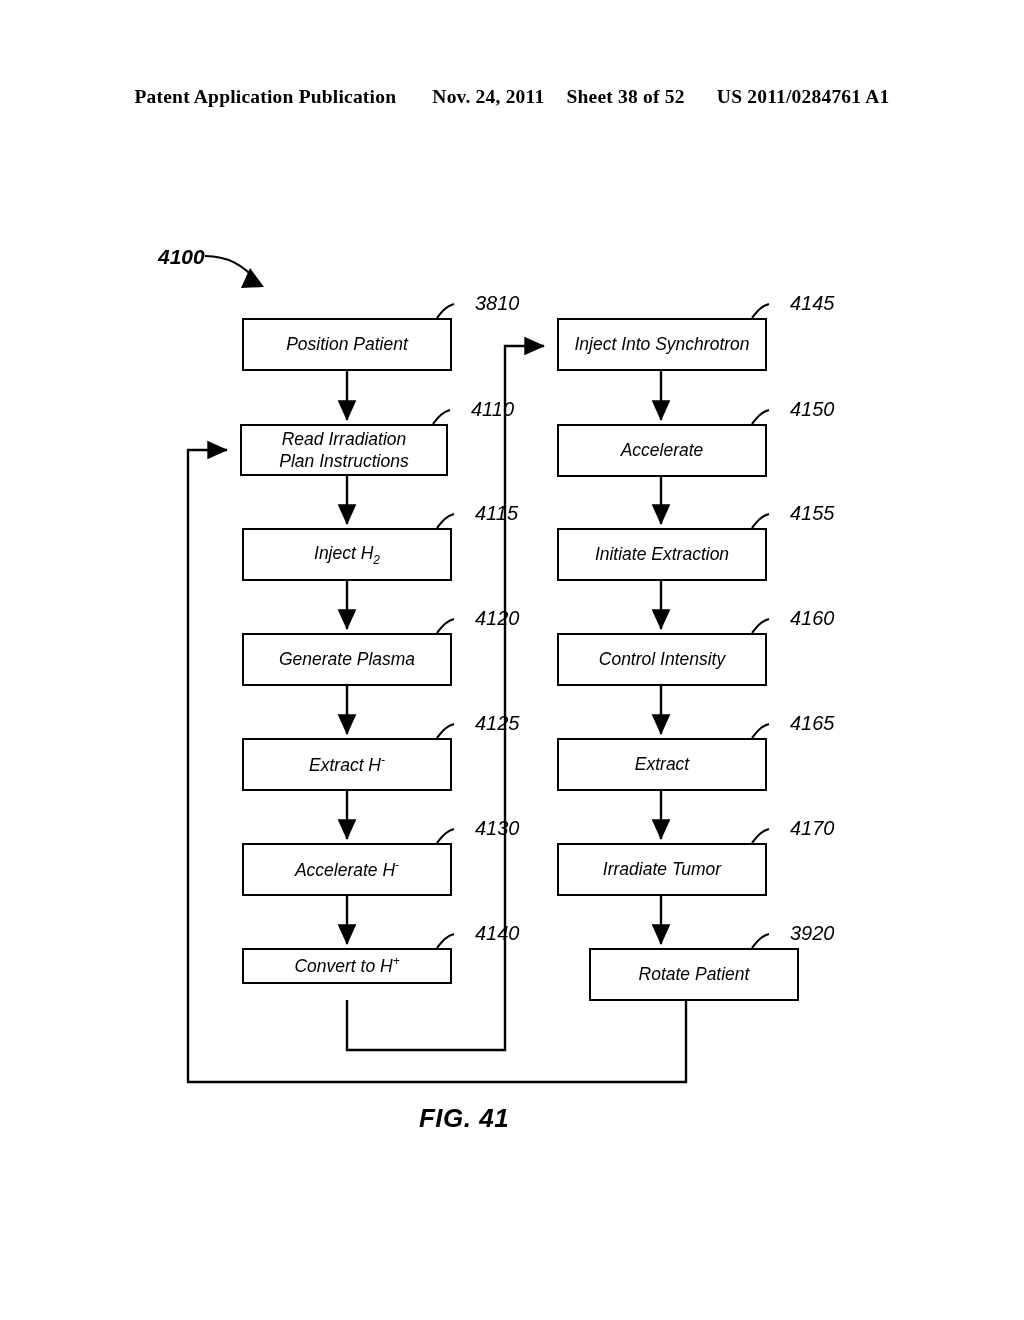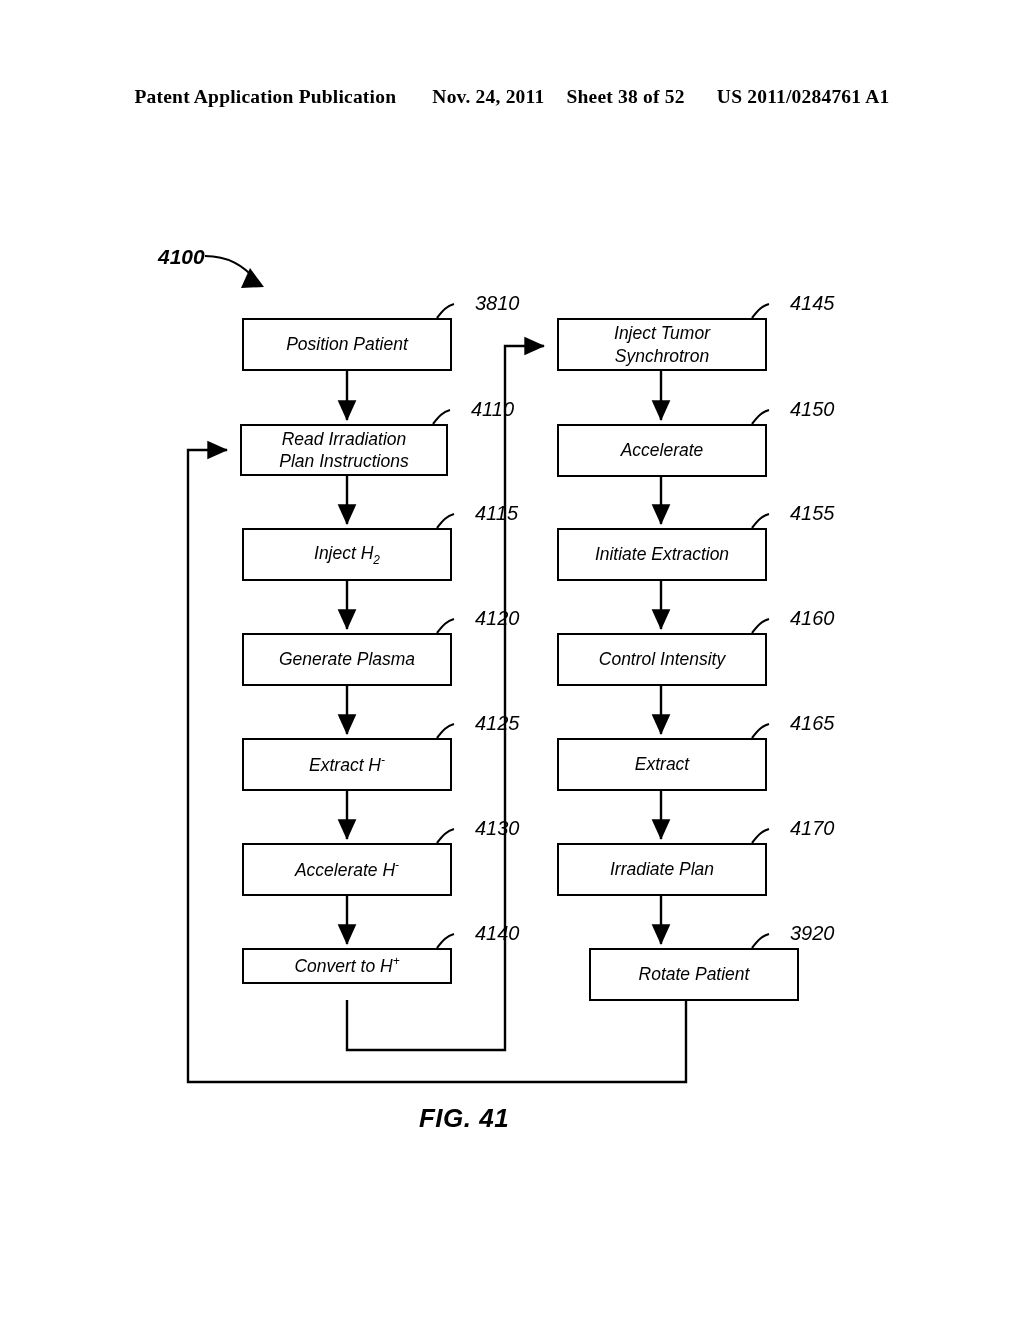--- a/index.html
+++ b/index.html
@@ -202,21 +202,21 @@
   <span class="lbl">Accelerate H<sup>-</sup></span>
 </div>
 <div class="ref" style="left:458px; top:817px;">4130</div>
 
 <div class="node" style="left:242px; top:948px; width:210px; height:36px;">
   <span class="lbl">Convert to H<sup>+</sup></span>
 </div>
 <div class="ref" style="left:458px; top:922px;">4140</div>
 
 <div class="node" style="left:557px; top:318px; width:210px; height:53px;">
-  <span class="lbl">Inject Tumor Synchrotron</span>
+  <span class="lbl">Inject Into Synchrotron</span>
 </div>
 <div class="ref" style="left:773px; top:292px;">4145</div>
 
 <div class="node" style="left:557px; top:424px; width:210px; height:53px;">
   <span class="lbl">Accelerate</span>
 </div>
 <div class="ref" style="left:773px; top:398px;">4150</div>
 
 <div class="node" style="left:557px; top:528px; width:210px; height:53px;">
   <span class="lbl">Initiate Extraction</span>
@@ -227,21 +227,21 @@
   <span class="lbl">Control Intensity</span>
 </div>
 <div class="ref" style="left:773px; top:607px;">4160</div>
 
 <div class="node" style="left:557px; top:738px; width:210px; height:53px;">
   <span class="lbl">Extract</span>
 </div>
 <div class="ref" style="left:773px; top:712px;">4165</div>
 
 <div class="node" style="left:557px; top:843px; width:210px; height:53px;">
-  <span class="lbl">Irradiate Plan</span>
+  <span class="lbl">Irradiate Tumor</span>
 </div>
 <div class="ref" style="left:773px; top:817px;">4170</div>
 
 <div class="node" style="left:589px; top:948px; width:210px; height:53px;">
   <span class="lbl">Rotate Patient</span>
 </div>
 <div class="ref" style="left:773px; top:922px;">3920</div>
 
 <div id="fig-caption">FIG. 41</div>
 

